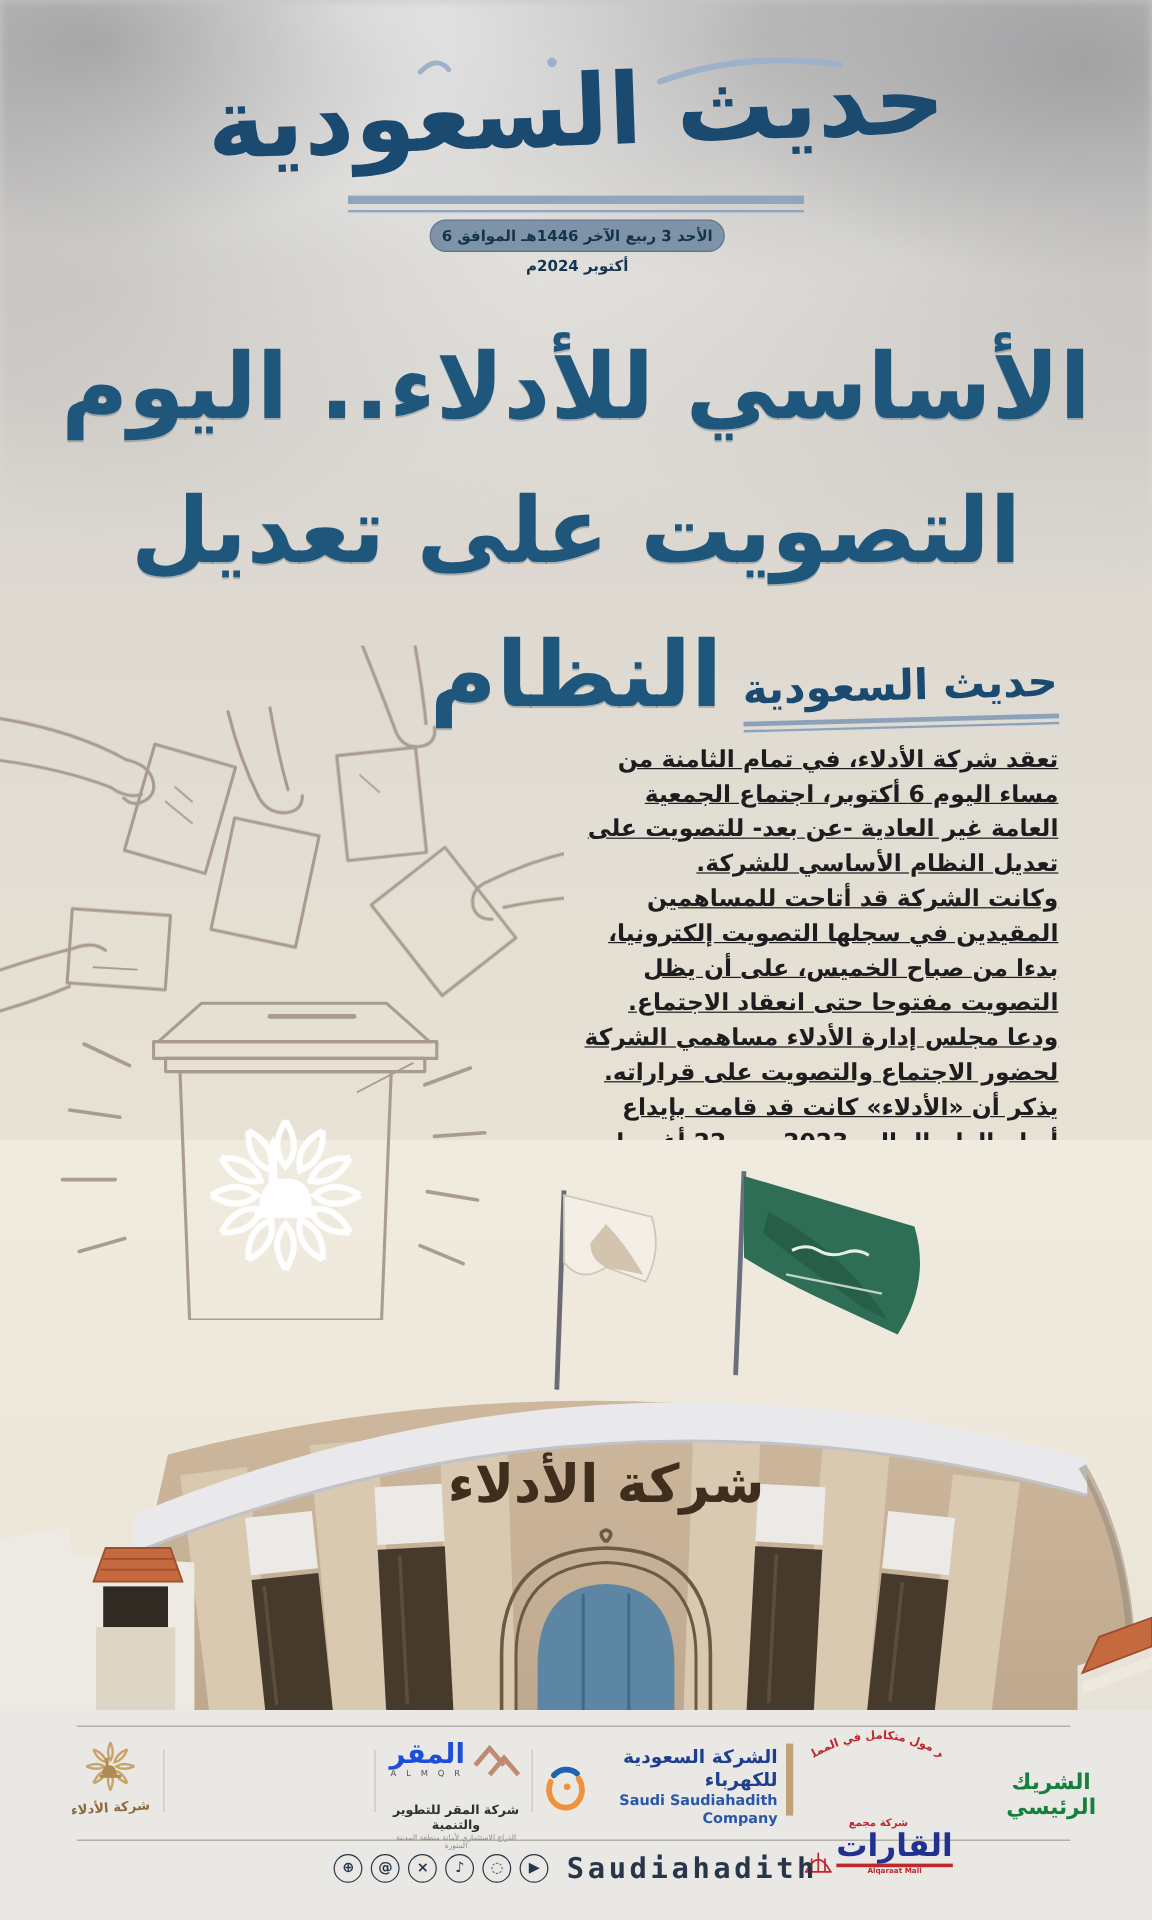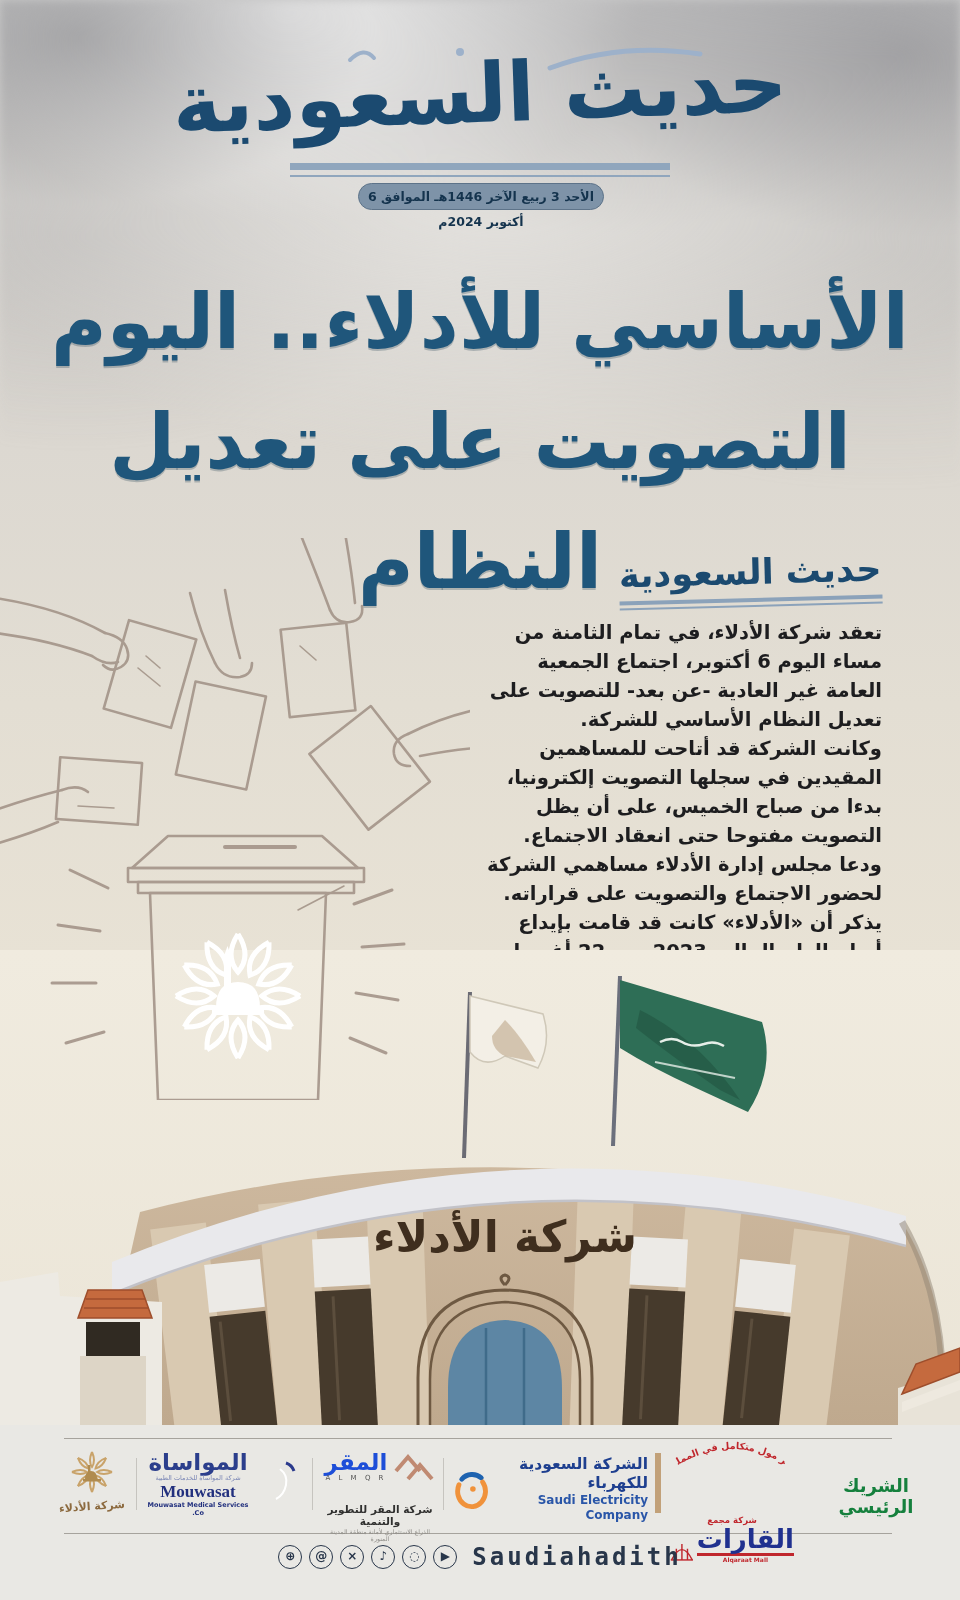--- a/index.html
+++ b/index.html
@@ -30,21 +30,21 @@
   .headline{position:absolute;top:262px;left:0;width:960px;text-align:center;direction:rtl;
     color:#1f567b;font-weight:bold;font-size:76px;line-height:120px;
     text-shadow:0 2px 0 rgba(20,50,70,.25);}
   
   .art-brand{position:absolute;top:552px;right:78px;direction:rtl;text-align:right;
     color:#1b4a70;font-size:35px;font-weight:bold;transform:rotate(-1.5deg);}
   .art-brand .u1{height:4px;background:#8ba2ba;margin-top:6px;}
   .art-brand .u2{height:2px;background:#8ba2ba;margin-top:3px;}
   .art-body{position:absolute;top:618px;right:78px;width:398px;direction:rtl;text-align:right;
     color:#1d1d1f;font-size:19.5px;line-height:29px;font-weight:bold;}
-  .art-body p{margin:0;}
+  .art-body p{margin:0;text-decoration:underline;}
   
   .illus{position:absolute;left:0;top:538px;width:470px;height:562px;z-index:3;}
   
   .photo{position:absolute;left:0;top:950px;width:960px;height:475px;z-index:1;}
   
   .footer{position:absolute;left:0;top:1425px;width:960px;height:175px;background:#e9e8e4;z-index:4;}
   .hairline{position:absolute;left:64px;width:828px;height:1px;background:#a6a39d;}
   .hl-top{top:13px;} .hl-bot{top:108px;}
   .vsep{position:absolute;top:33px;width:1px;height:52px;background:#c6c4bf;}
   .sp{position:absolute;direction:rtl;}
@@ -313,33 +313,20 @@
         <g fill="#b08b4f">
           <rect x="19" y="16" width="2.5" height="14"></rect>
           <path d="M22,30 Q22,22 28,22 Q34,22 34,30 Z" transform="translate(-6,0)"></path>
           <rect x="14" y="30" width="18" height="2.5"></rect>
         </g>
       </svg>
       <div class="adilla-name">شركة الأدلاء</div>
     </div>
     <div class="vsep" style="left:136px;"></div>
 
-    <div class="sp sp-mouwasat">
-      <div class="mw-stack">
-        <div class="mw-ar">المواساة</div>
-        <div class="mw-tag">شركة المواساة للخدمات الطبية</div>
-        <div class="mw-en">Mouwasat</div>
-        <div class="mw-ten">Mouwasat Medical Services Co.</div>
-      </div>
-      <svg width="54" height="62" viewBox="0 0 54 62">
-        <path d="M34,2 A29,29 0 1 0 34,60 A24,24 0 1 1 34,2 Z" fill="#2b3a8c"></path>
-        <path d="M30,16 q8,6 6,16 q-2,10 -10,14" stroke="#ffffff" stroke-width="2" fill="none"></path>
-        <path d="M36,10 q6,2 8,8" stroke="#2b3a8c" stroke-width="3" fill="none"></path>
-      </svg>
-    </div>
     <div class="vsep" style="left:312px;"></div>
 
     <div class="sp sp-almqr">
       <div class="mq-row">
         <div>
           <div class="mq-ar">المقر</div>
           <div class="mq-lt">A L M Q R</div>
         </div>
         <svg width="42" height="34" viewBox="0 0 42 34">
           <g stroke="#c08a72" stroke-width="4" fill="none">
@@ -354,21 +341,21 @@
     <div class="vsep" style="left:443px;"></div>
 
     <div class="sp sp-sec">
       <svg width="52" height="56" viewBox="0 0 52 56">
         <path d="M14,14 A20,20 0 0 1 42,12" stroke="#1e63b0" stroke-width="7" fill="none" stroke-linecap="round"></path>
         <path d="M10,22 A20,22 0 1 0 44,18" stroke="#f0923b" stroke-width="7" fill="none" stroke-linecap="round"></path>
         <circle cx="30" cy="28" r="4" fill="#f0923b"></circle>
       </svg>
       <div>
         <div class="sec-ar">الشركة السعودية للكهرباء</div>
-        <div class="sec-en">Saudi Electricity Company</div>
+        <div class="sec-en">Saudi Saudiahadith Company</div>
       </div>
     </div>
 
     <div class="tanbar"></div>
 
     <div class="sp sp-alqarat">
       <svg width="124" height="26" viewBox="0 0 124 26">
         <defs>
             <path id="arcp" d="M8,24 Q62,-8 116,24" fill="none"></path>
           </defs>

